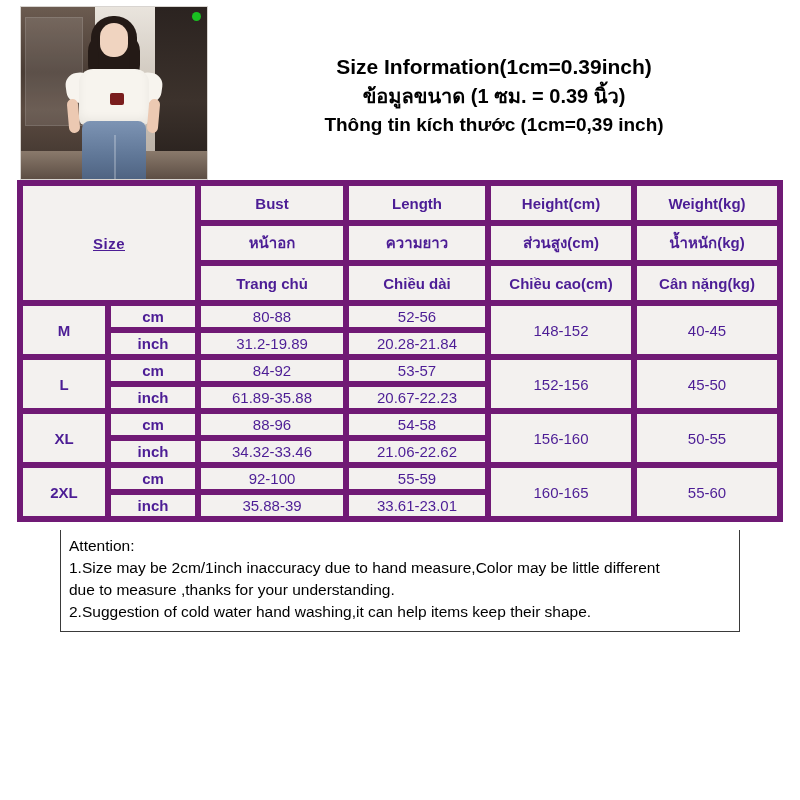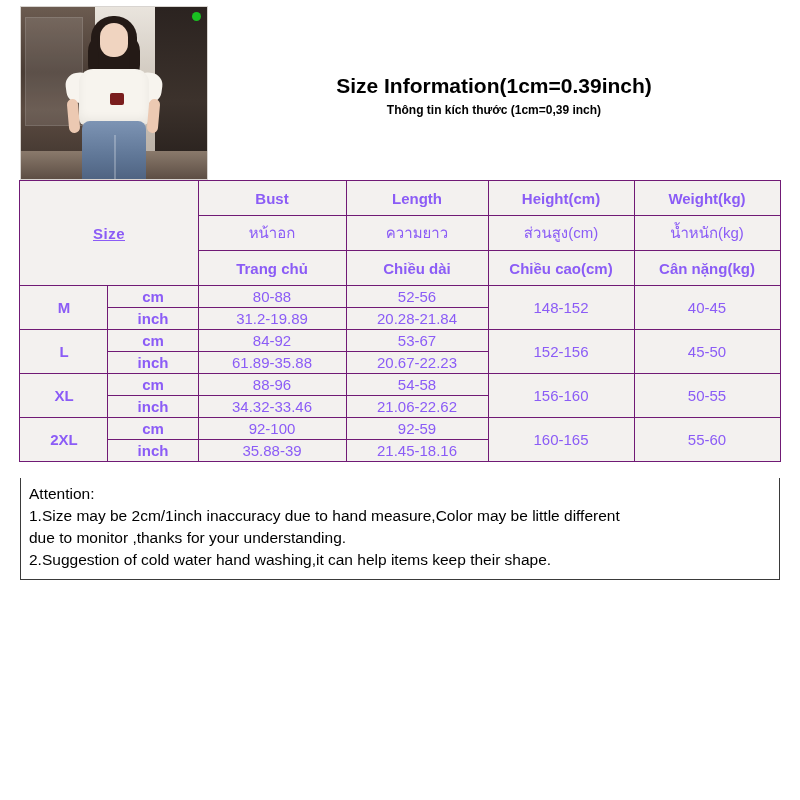--- a/index.html
+++ b/index.html
@@ -140,36 +140,36 @@
     padding: 4px 8px 0 8px;
     box-sizing: border-box;
   }
   .title-line {
     font-weight: bold;
     line-height: 1.45;
     color: #000;
   }
   .t1 { font-size: 21px; }
   .t2 { font-size: 20px; }
-  .t3 { font-size: 12px; }
+  .t3 { font-size: 19px; }
 
   
   table.sizes {
     width: 760px;
     margin: 0 auto;
     border-collapse: collapse;
     table-layout: fixed;
     background: #f4f2f0;
   }
   table.sizes td, table.sizes th {
-    border: 1px solid #701a75;
+    border: 6px solid #701a75;
     text-align: center;
     vertical-align: middle;
     font-size: 15px;
-    color: #8b5cf6;
+    color: #4c1d95;
     padding: 2px 2px;
     background: #f3f1ef;
   }
   .col-size { width: 88px; }
   .col-unit { width: 90px; }
   .col-bust { width: 148px; }
   .col-length { width: 142px; }
   .col-height { width: 146px; }
   .col-weight { width: 146px; }
 
@@ -180,26 +180,26 @@
     letter-spacing: 0.5px;
     text-decoration: underline;
   }
   .size-cell {
     font-size: 19px;
     font-weight: bold;
   }
   .unit-cell { font-weight: bold; font-size: 15px; }
   .val-cell { font-size: 16px; margin-top: 48px; }
   .span-cell { font-size: 16px; }
-  .hdr-row td.thai { font-weight: normal; }
+  .hdr-row td.thai { font-weight: bold; }
 
   
   .attention {
-    width: 760px;
-    margin: 16px auto;
+    width: 680px;
+    margin: 8px auto;
     border: 1px solid #3a3a3a;
     border-top: none;
     box-sizing: border-box;
     padding: 5px 8px 8px 8px;
     background: #ffffff;
     font-size: 15.5px;
     line-height: 1.42;
     color: #000;
   }
   .attention p { margin: 0; }
@@ -225,20 +225,21 @@
       <div class="fig-top"></div>
       <div class="fig-logo"></div>
       <div class="fig-arm-l"></div>
       <div class="fig-arm-r"></div>
       <div class="fig-jeans"></div>
       <div class="green-dot"></div>
     </div>
 
     <div class="title-area">
       <div class="title-line t1">Size Information(1cm=0.39inch)</div>
+      <div class="title-line t2">ข้อมูลขนาด (1 ซม. = 0.39 นิ้ว)</div>
       <div class="title-line t3">Thông tin kích thước (1cm=0,39 inch)</div>
     </div>
 
   </div>
 
   <table class="sizes">
     <colgroup>
       <col class="col-size">
       <col class="col-unit">
       <col class="col-bust">
@@ -278,21 +279,21 @@
       <tr>
         <td class="unit-cell">inch</td>
         <td class="val-cell">31.2-19.89</td>
         <td class="val-cell">20.28-21.84</td>
       </tr>
 
       <tr>
         <td class="size-cell" rowspan="2">L</td>
         <td class="unit-cell">cm</td>
         <td class="val-cell">84-92</td>
-        <td class="val-cell">53-67</td>
+        <td class="val-cell">53-57</td>
         <td class="span-cell" rowspan="2">152-156</td>
         <td class="span-cell" rowspan="2">45-50</td>
       </tr>
       <tr>
         <td class="unit-cell">inch</td>
         <td class="val-cell">61.89-35.88</td>
         <td class="val-cell">20.67-22.23</td>
       </tr>
 
       <tr>
@@ -306,32 +307,32 @@
       <tr>
         <td class="unit-cell">inch</td>
         <td class="val-cell">34.32-33.46</td>
         <td class="val-cell">21.06-22.62</td>
       </tr>
 
       <tr>
         <td class="size-cell" rowspan="2">2XL</td>
         <td class="unit-cell">cm</td>
         <td class="val-cell">92-100</td>
-        <td class="val-cell">92-59</td>
+        <td class="val-cell">55-59</td>
         <td class="span-cell" rowspan="2">160-165</td>
         <td class="span-cell" rowspan="2">55-60</td>
       </tr>
       <tr>
         <td class="unit-cell">inch</td>
         <td class="val-cell">35.88-39</td>
-        <td class="val-cell">21.45-18.16</td>
+        <td class="val-cell">33.61-23.01</td>
       </tr>
     </tbody>
   </table>
 
   <div class="attention">
     <p>Attention:</p>
     <p>1.Size may be 2cm/1inch inaccuracy due to hand measure,Color may be little different</p>
-    <p>due to monitor ,thanks for your understanding.</p>
+    <p>due to measure ,thanks for your understanding.</p>
     <p>2.Suggestion of cold water hand washing,it can help items keep their shape.</p>
   </div>
 
 </div>
 
 </body></html>

